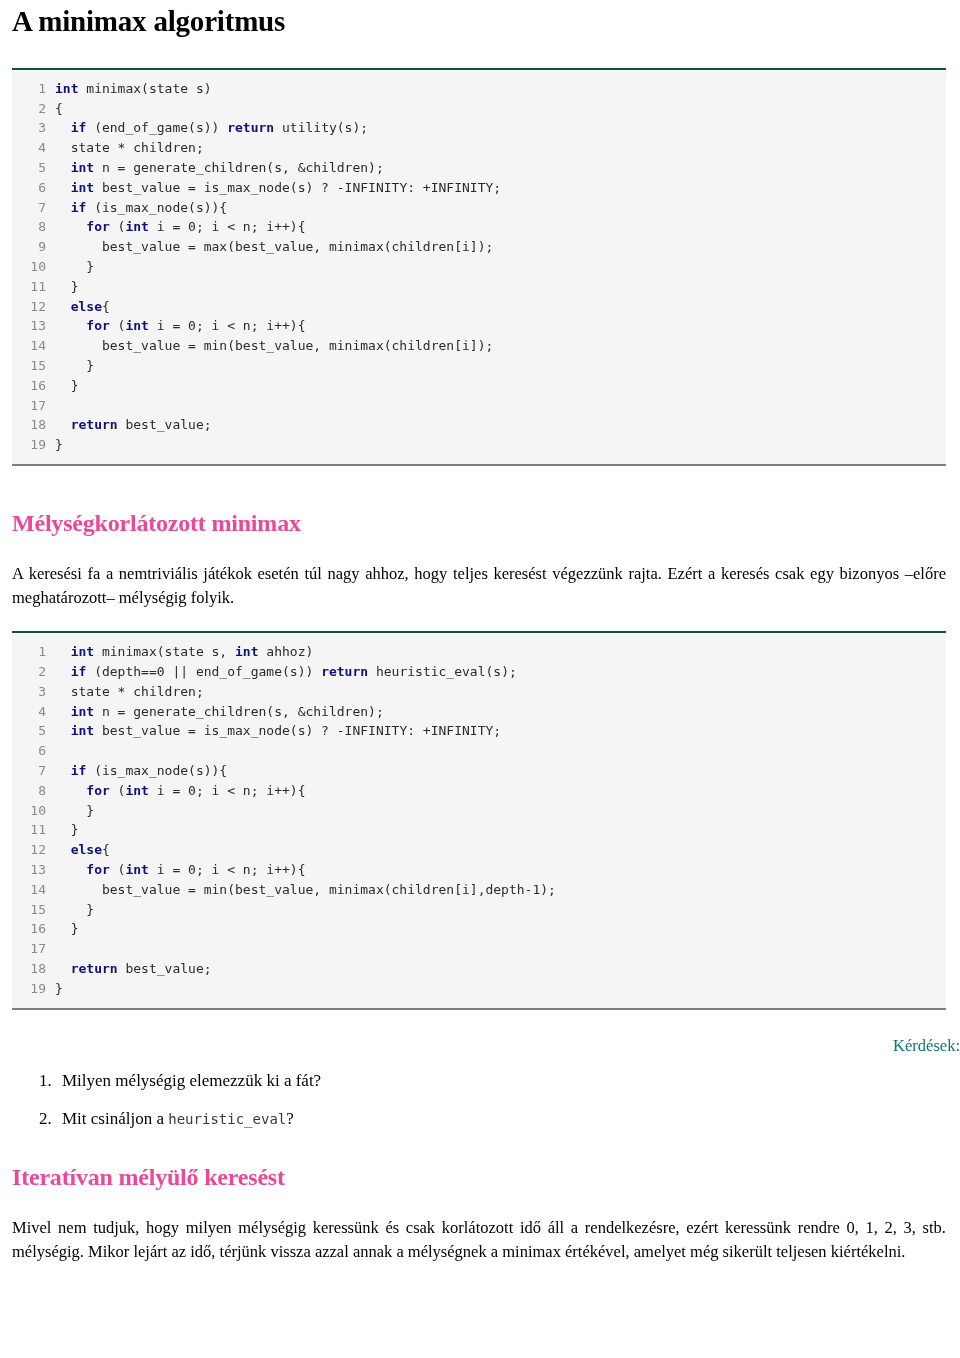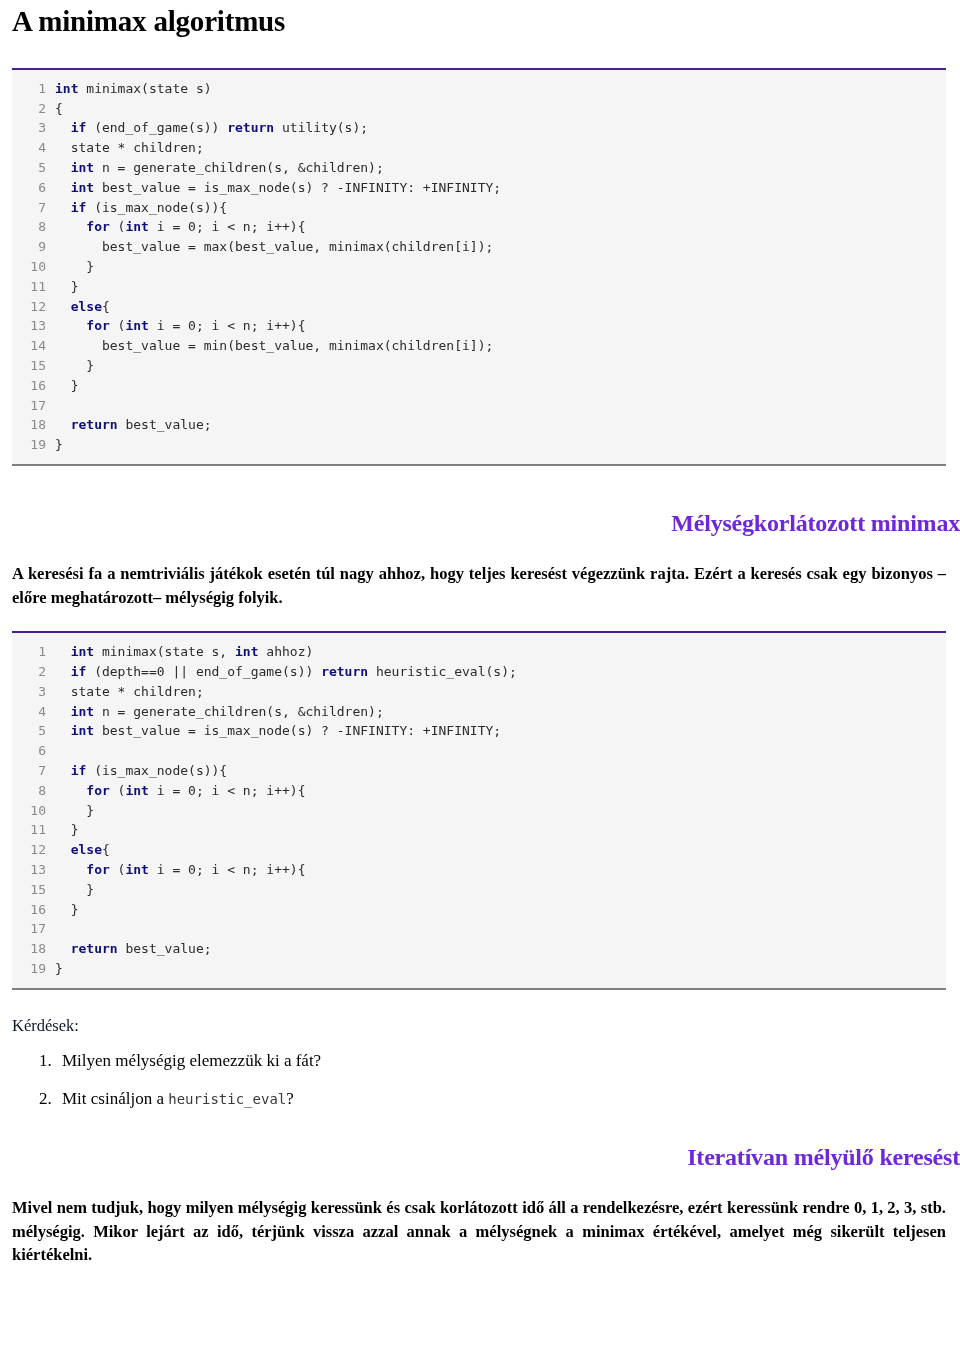--- a/index.html
+++ b/index.html
@@ -31,39 +31,37 @@
     letter-spacing: -0.2px;
     color: #000;
   }
   h2.section-title {
     font-family: "Liberation Serif", "DejaVu Serif", serif;
     font-weight: bold;
     font-size: 24px;
     line-height: 1.1;
     margin: 0 0 0 12px;
     letter-spacing: -0.2px;
-    color: #6d28d9;
-    text-align: right;
+    color: #ec4899;
   }
 
   
   p.body-text {
     font-family: "Liberation Serif", "DejaVu Serif", serif;
     font-size: 16.5px;
     line-height: 1.42;
     margin: 0 14px 0 12px;
     text-align: justify;
     color: #000;
-    font-weight: bold;
   }
 
   
   .code-block {
     background: #f5f5f5;
-    border-top: 2px solid #4c1d95;
+    border-top: 2px solid #14532d;
     border-bottom: 2px solid #808080;
     margin: 0 14px 0 12px;
     padding: 9px 0 9px 0;
     box-sizing: border-box;
   }
   .code-line {
     font-family: "DejaVu Sans Mono", "Liberation Mono", monospace;
     font-size: 13px;
     line-height: 19.8px;
     white-space: pre;
@@ -81,21 +79,22 @@
   .kw {
     color: #10107a;
     font-weight: bold;
   }
 
   
   .q-label {
     font-family: "Liberation Serif", "DejaVu Serif", serif;
     font-size: 16.5px;
     margin: 0 0 0 12px;
-    color: #0f172a;
+    color: #0f766e;
+    text-align: right;
   }
   ol.q-list {
     margin: 14px 0 0 0;
     padding-left: 56px;
     font-family: "Liberation Serif", "DejaVu Serif", serif;
     font-size: 17px;
     color: #000;
   }
   ol.q-list li {
     margin-bottom: 16px;
@@ -161,20 +160,21 @@
       <div class="code-line"><span class="ln">3</span><span class="">  state * children;</span></div>
       <div class="code-line"><span class="ln">4</span><span class="">  </span><span class="kw">int</span><span class=""> n = generate_children(s, &amp;children);</span></div>
       <div class="code-line"><span class="ln">5</span><span class="">  </span><span class="kw">int</span><span class=""> best_value = is_max_node(s) ? -INFINITY: +INFINITY;</span></div>
       <div class="code-line"><span class="ln">6</span><span class=""></span></div>
       <div class="code-line"><span class="ln">7</span><span class="">  </span><span class="kw">if</span><span class=""> (is_max_node(s)){</span></div>
       <div class="code-line"><span class="ln">8</span><span class="">    </span><span class="kw">for</span><span class=""> (</span><span class="kw">int</span><span class=""> i = 0; i &lt; n; i++){</span></div>
       <div class="code-line"><span class="ln">10</span><span class="">    }</span></div>
       <div class="code-line"><span class="ln">11</span><span class="">  }</span></div>
       <div class="code-line"><span class="ln">12</span><span class="">  </span><span class="kw">else</span><span class="">{</span></div>
       <div class="code-line"><span class="ln">13</span><span class="">    </span><span class="kw">for</span><span class=""> (</span><span class="kw">int</span><span class=""> i = 0; i &lt; n; i++){</span></div>
+      <div class="code-line"><span class="ln">14</span><span class="">      best_value = min(best_value, minimax(children[i],depth-1);</span></div>
       <div class="code-line"><span class="ln">15</span><span class="">    }</span></div>
       <div class="code-line"><span class="ln">16</span><span class="">  }</span></div>
       <div class="code-line"><span class="ln">17</span><span class=""></span></div>
       <div class="code-line"><span class="ln">18</span><span class="">  </span><span class="kw">return</span><span class=""> best_value;</span></div>
       <div class="code-line"><span class="ln">19</span><span class="">}</span></div>
     </div>
 
   <div class="spacer-26"></div>
 
   <div class="q-label">Kérdések:</div>

